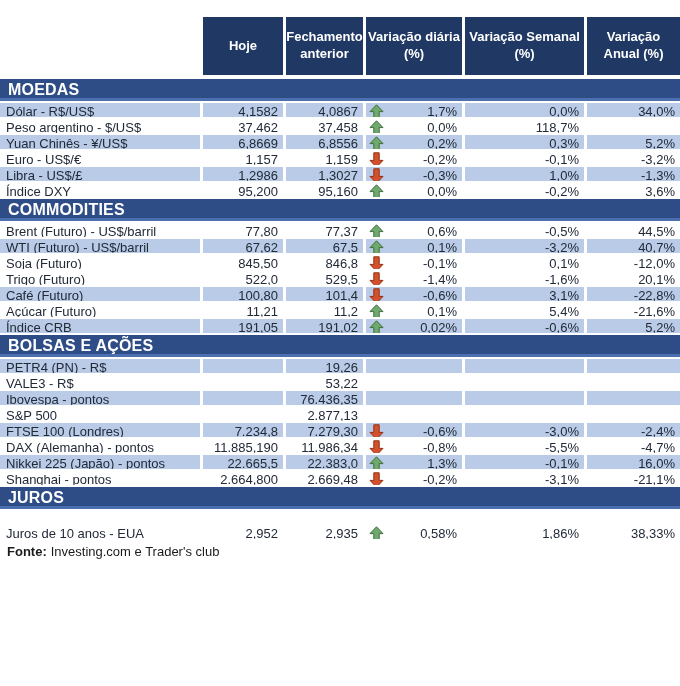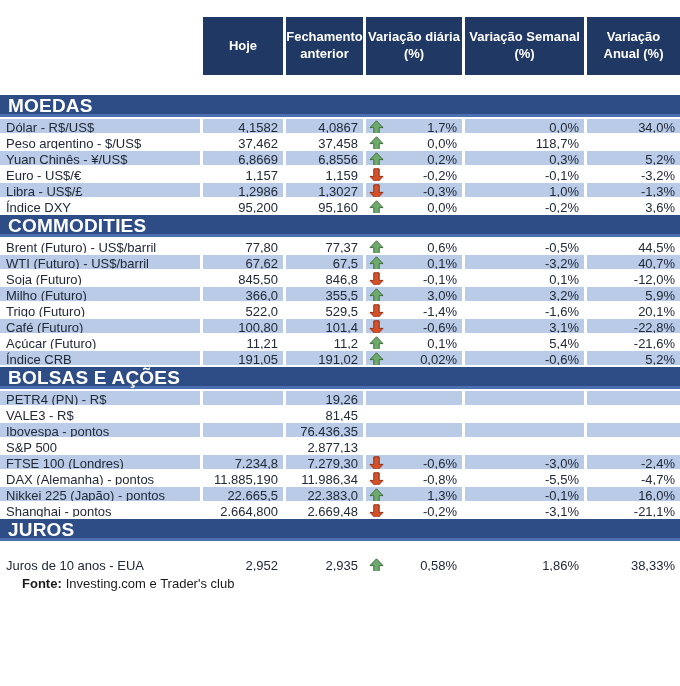--- a/index.html
+++ b/index.html
@@ -10,21 +10,21 @@
     overflow: hidden;
   }
   .sheet { position: relative; width: 680px; height: 686px; background: #fff; }
 
   .grid {
     display: grid;
     grid-template-columns: 200px 83px 80px 99px 122px 96px;
   }
 
   
-  .header-row { margin-top: 17px; height: 58px; margin-bottom: 20px; }
+  .header-row { margin-top: 17px; height: 58px; margin-bottom: 4px; }
   .hcell {
     background: var(--header-bg);
     color: #fff;
     font-weight: bold;
     font-size: 13px;
     line-height: 1.3;
     display: flex; align-items: center; justify-content: center;
     text-align: center;
     white-space: pre-line;
     border-left: 3px solid #fff;
@@ -33,21 +33,21 @@
   .hcell.empty { background: #fff; border-left: none; }
 
   
   .band {
     height: 22px;
     background: var(--band-bg);
     border-bottom: 3px solid var(--band-strip);
     margin-bottom: 2px;
     color: #fff;
     font-weight: bold;
-    font-size: 19px;
+    font-size: 16px;
     line-height: 22px;
     padding-left: 8px;
     letter-spacing: 0.2px;
   }
   .band.gap-after { margin-bottom: 16px; }
 
   
   .row { height: 14px; margin-bottom: 2px; }
   .cell {
     font-size: 13px;
@@ -63,21 +63,21 @@
   .c3 { position: relative; text-align: right; }
   .arrow {
     position: absolute; left: 3px; top: 1px;
     width: 15px; height: 16px;
     display: block;
   }
 
   
   .fonte {
     margin-top: 5px;
-    padding-left: 22px;
+    padding-left: 7px;
     font-size: 13px;
     color: #1a1a1a;
   }
   .fonte .flabel { font-weight: bold; }
   .fonte .ftext { margin-left: 4px; }
 </style>
 </head>
 <body>
 
 <div class="sheet">
@@ -180,30 +180,20 @@
       <div class="grid row">
         <div class="cell c0"><span>Soja (Futuro)</span></div>
         <div class="cell val c1"><span>845,50</span></div>
         <div class="cell val c2"><span>846,8</span></div>
         <div class="cell val c3"><svg class="arrow" viewBox="0 0 15 16">
             <path d="M7.5 15.2 L1 8.4 H4.8 V0.8 H10.2 V8.4 H14 Z" fill="#D2522E" stroke="#952F12" stroke-width="1" stroke-linejoin="round"></path>
           </svg><span>-0,1%</span></div>
         <div class="cell val c4"><span>0,1%</span></div>
         <div class="cell val c5"><span>-12,0%</span></div>
       </div>
-      <div class="grid row shaded">
-        <div class="cell c0"><span>Milho (Futuro)</span></div>
-        <div class="cell val c1"><span>366,0</span></div>
-        <div class="cell val c2"><span>355,5</span></div>
-        <div class="cell val c3"><svg class="arrow" viewBox="0 0 15 16">
-            <path d="M7.5 0.8 L14 7.6 H10.2 V15.2 H4.8 V7.6 H1 Z" fill="#6EAA6E" stroke="#3F6E3C" stroke-width="1" stroke-linejoin="round"></path>
-          </svg><span>3,0%</span></div>
-        <div class="cell val c4"><span>3,2%</span></div>
-        <div class="cell val c5"><span>5,9%</span></div>
-      </div>
       <div class="grid row">
         <div class="cell c0"><span>Trigo (Futuro)</span></div>
         <div class="cell val c1"><span>522,0</span></div>
         <div class="cell val c2"><span>529,5</span></div>
         <div class="cell val c3"><svg class="arrow" viewBox="0 0 15 16">
             <path d="M7.5 15.2 L1 8.4 H4.8 V0.8 H10.2 V8.4 H14 Z" fill="#D2522E" stroke="#952F12" stroke-width="1" stroke-linejoin="round"></path>
           </svg><span>-1,4%</span></div>
         <div class="cell val c4"><span>-1,6%</span></div>
         <div class="cell val c5"><span>20,1%</span></div>
       </div>
@@ -242,21 +232,21 @@
         <div class="cell c0"><span>PETR4 (PN) - R$</span></div>
         <div class="cell val c1"><span></span></div>
         <div class="cell val c2"><span>19,26</span></div>
         <div class="cell val c3"><span></span></div>
         <div class="cell val c4"><span></span></div>
         <div class="cell val c5"><span></span></div>
       </div>
       <div class="grid row">
         <div class="cell c0"><span>VALE3 - R$</span></div>
         <div class="cell val c1"><span></span></div>
-        <div class="cell val c2"><span>81,45</span></div>
+        <div class="cell val c2"><span>53,22</span></div>
         <div class="cell val c3"><span></span></div>
         <div class="cell val c4"><span></span></div>
         <div class="cell val c5"><span></span></div>
       </div>
       <div class="grid row shaded">
         <div class="cell c0"><span>Ibovespa - pontos</span></div>
         <div class="cell val c1"><span></span></div>
         <div class="cell val c2"><span>76.436,35</span></div>
         <div class="cell val c3"><span></span></div>
         <div class="cell val c4"><span></span></div>

